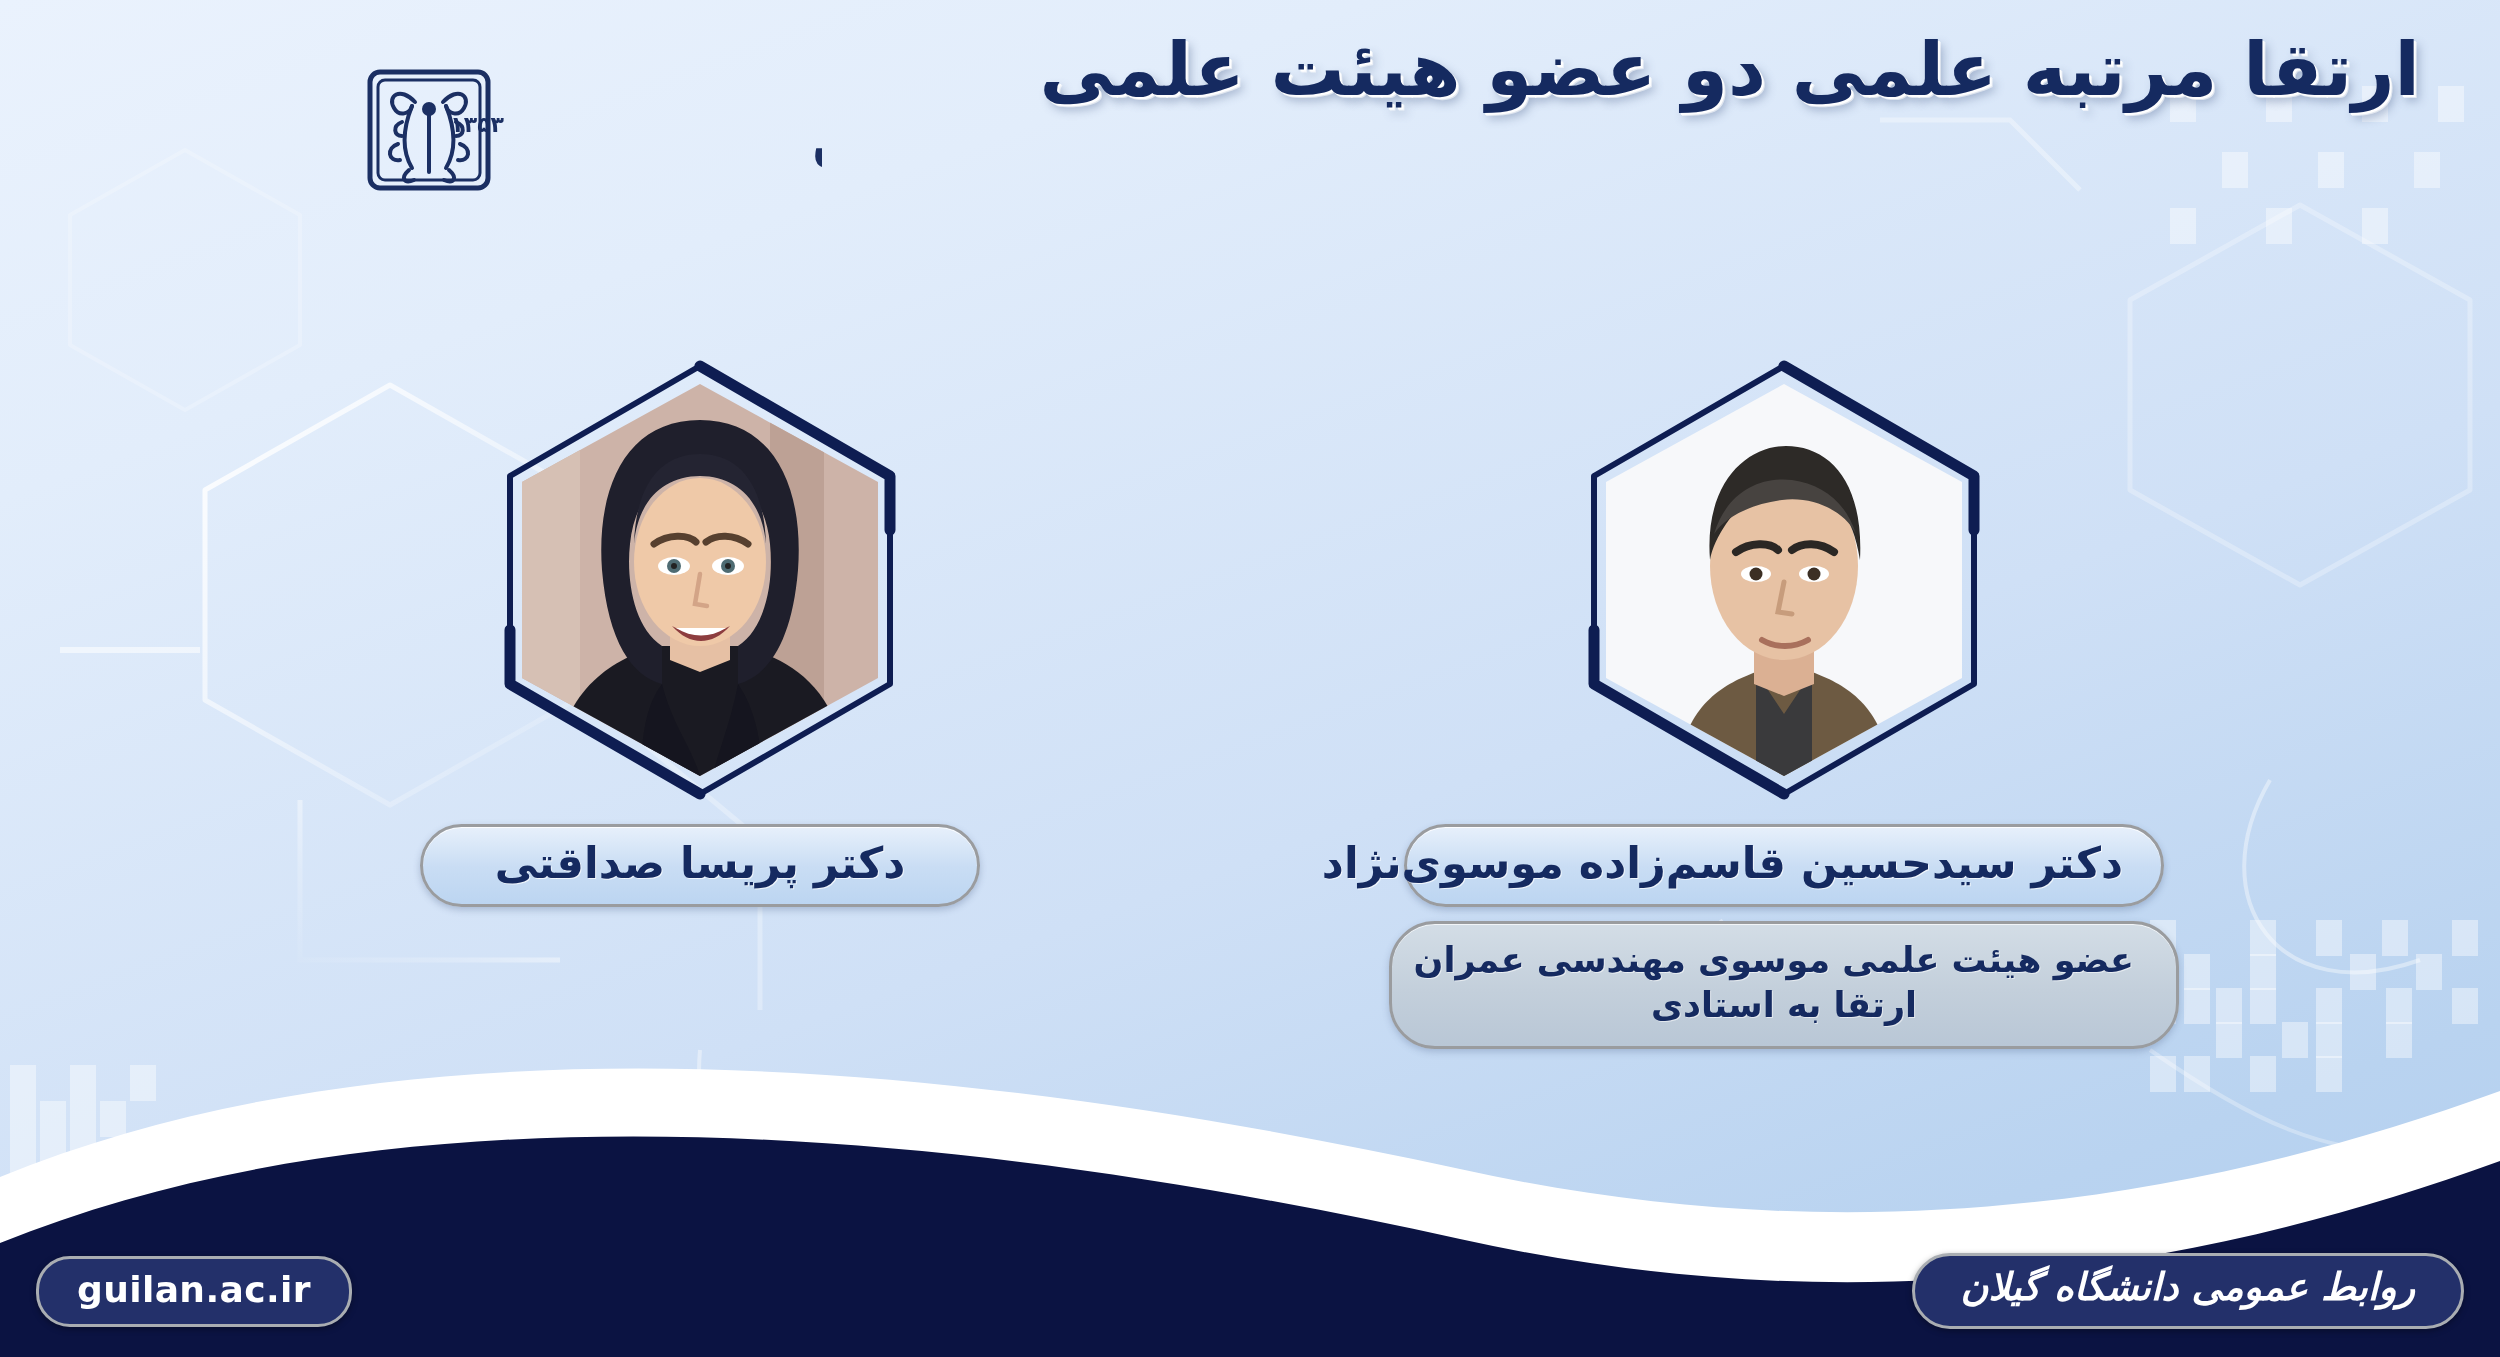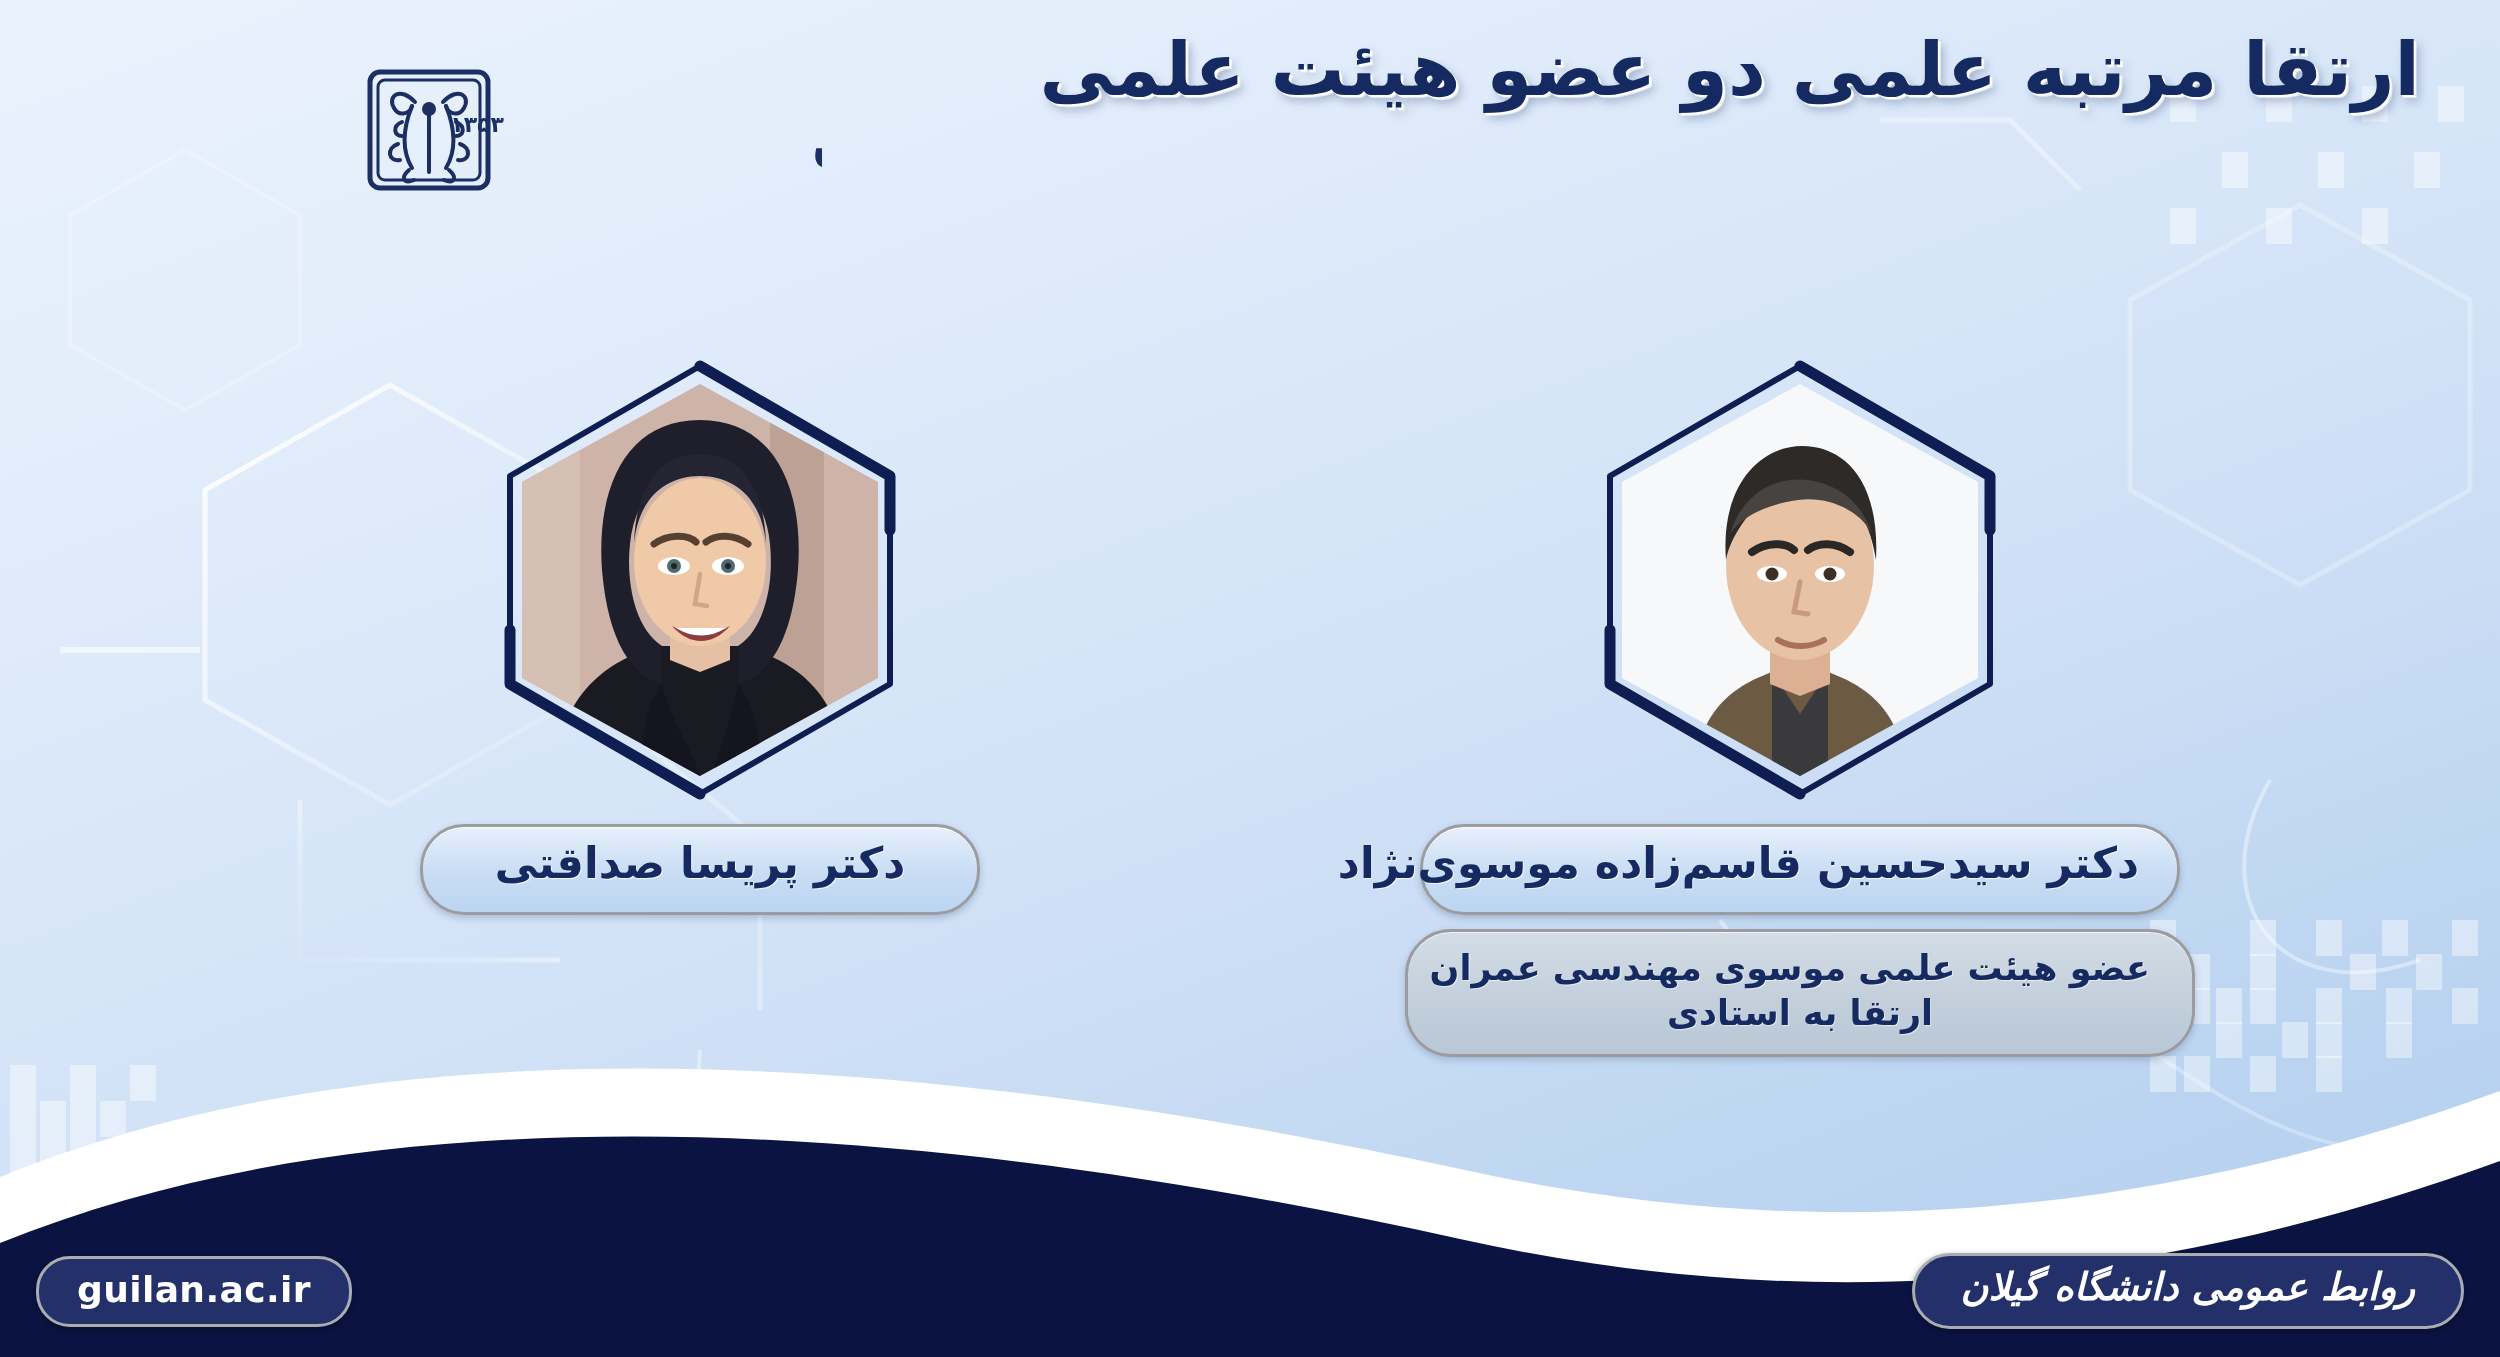--- a/index.html
+++ b/index.html
@@ -67,21 +67,21 @@
     direction: rtl;
   }
   .person {
     position: absolute;
     width: 820px;
     top: 0;
     display: flex;
     flex-direction: column;
     align-items: center;
   }
-  .person-right { right: 290px; }
+  .person-right { right: 306px; }
   .person-left  { left: 290px; }
 
   
   .hex-frame {
     position: relative;
     width: 400px;
     height: 440px;
     margin-bottom: 24px;
   }
   .hex-outline {
@@ -96,21 +96,21 @@
     clip-path: polygon(50% 0%, 100% 25%, 100% 75%, 50% 100%, 0% 75%, 0% 25%);
     overflow: hidden;
   }
   .photo-inner { position: absolute; inset: 0; }
 
   
   .name-pill {
     position: relative;
     min-width: 560px;
     max-width: 760px;
-    padding: 12px 38px 24px;
+    padding: 12px 38px 16px;
     border-radius: 44px;
     background: linear-gradient(180deg,#e7f0fb 0%, #c9ddf4 52%, #bcd5f1 100%);
     border: 3px solid #9a9c9f;
     box-shadow: 0 3px 7px rgba(80,100,140,0.33), inset 0 1px 0 rgba(255,255,255,0.85);
     text-align: center;
     direction: rtl;
   }
   .name-pill span {
     display: block;
     color: #152a60;

